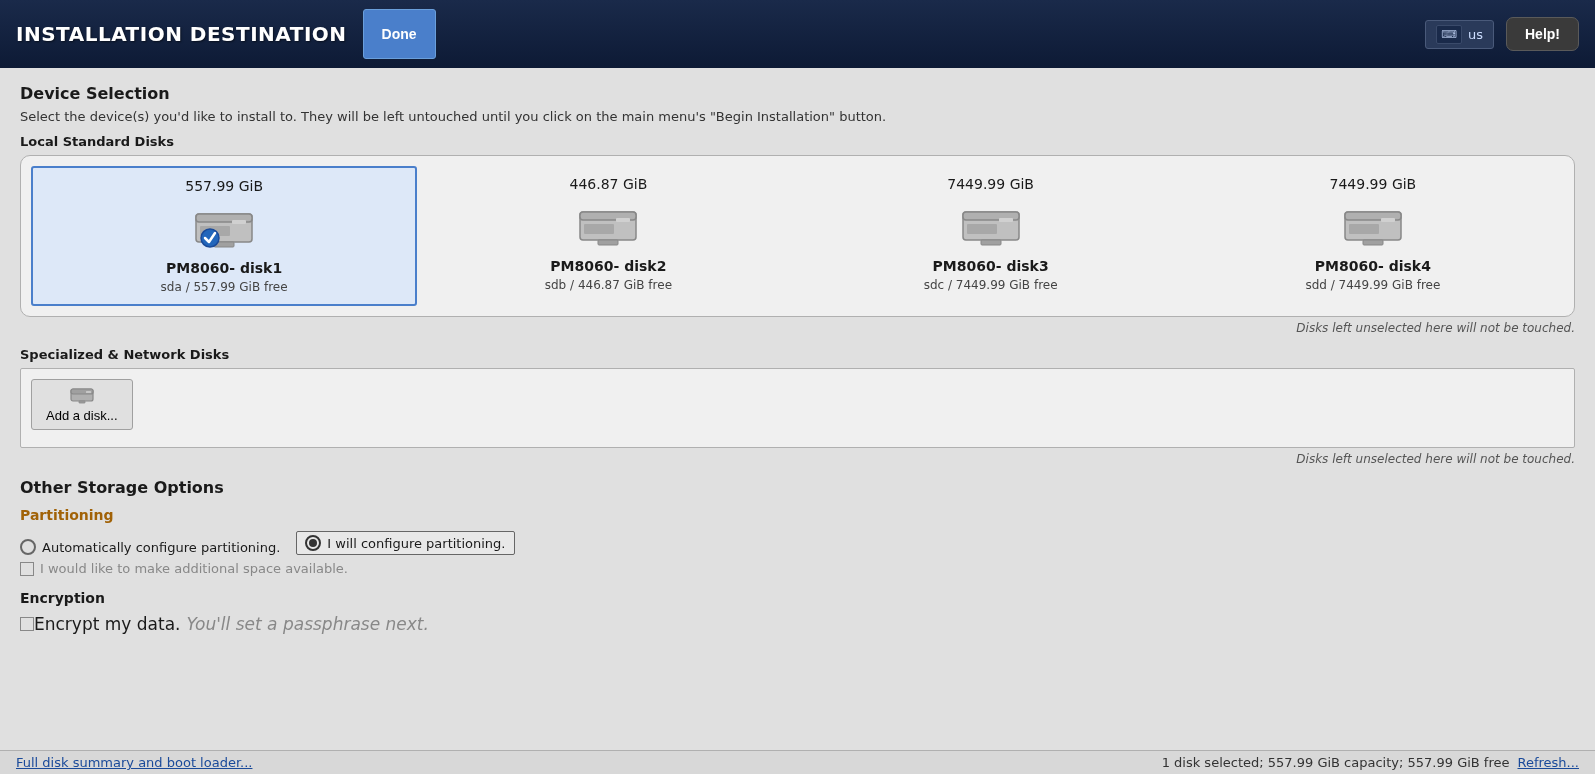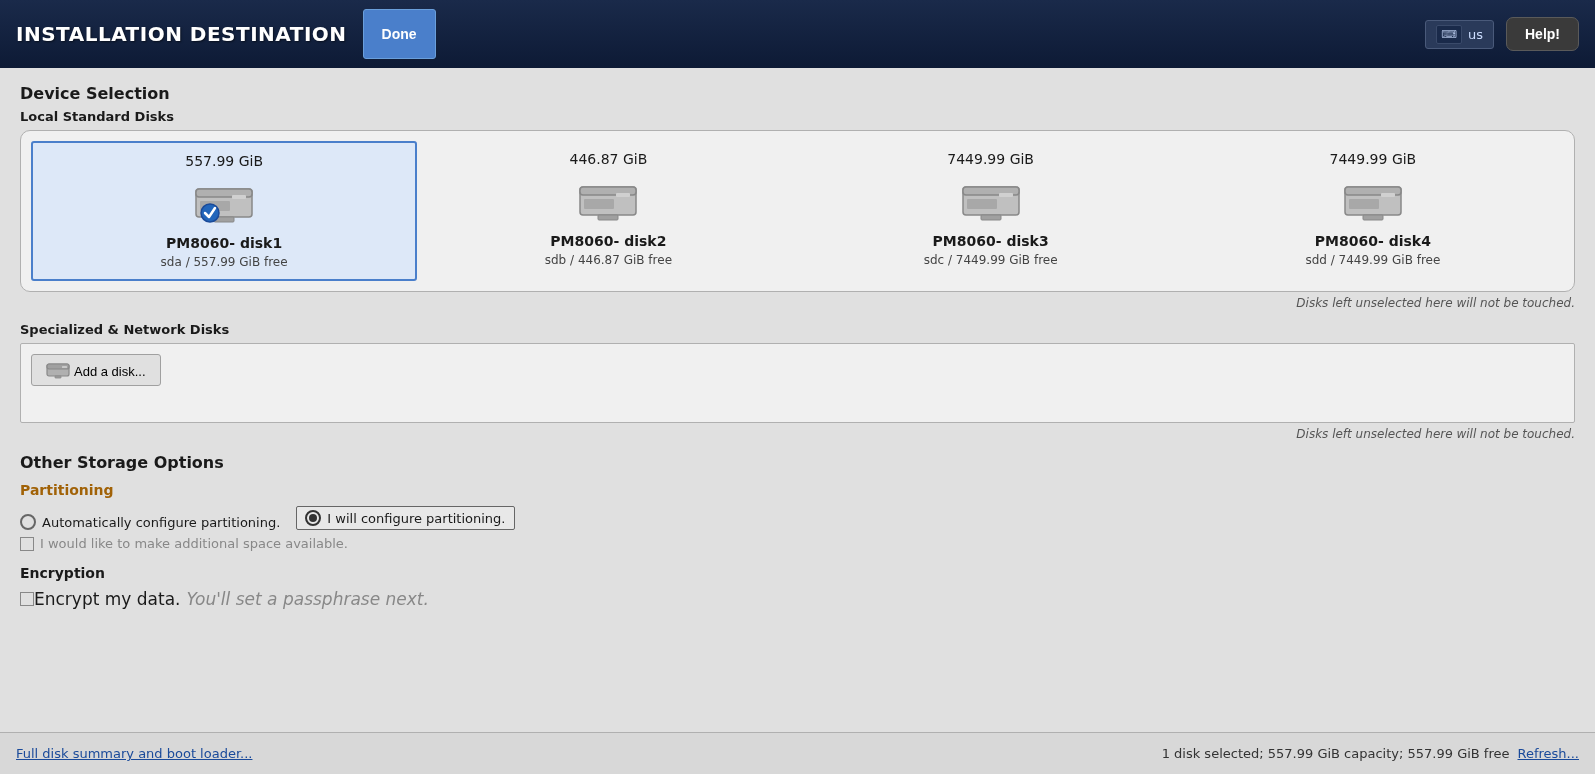--- a/index.html
+++ b/index.html
@@ -181,21 +181,22 @@
       align-items: flex-start;
     }
     .add-disk-button {
       background: #e0e0e0;
       border: 1px solid #a0a0a0;
       border-radius: 3px;
       padding: 6px 14px;
       font-size: 13px;
       cursor: pointer;
       display: flex;
-      align-items: flex-end;
+      flex-direction: column;
+      align-items: center;
       gap: 4px;
       min-width: 90px;
     }
 
     
     .other-storage-title {
       font-size: 16px;
       font-weight: bold;
       color: #1a1a1a;
       margin-bottom: 10px;
@@ -285,21 +286,21 @@
       position: fixed;
       bottom: 0;
       left: 0;
       right: 0;
       background: #d8d8d8;
       border-top: 1px solid #b0b0b0;
       display: flex;
       align-items: center;
       justify-content: space-between;
       padding: 8px 16px;
-      height: 42px;
+      height: 24px;
     }
     .footer-link {
       color: #1a4a9a;
       font-size: 13px;
       text-decoration: underline;
       cursor: pointer;
     }
     .footer-right {
       display: flex;
       align-items: center;
@@ -332,20 +333,21 @@
       <span>us</span>
     </div>
     <button class="help-button">Help!</button>
   </div>
 </div>
 
 <div class="main-content">
 
   <div>
     <div class="section-title">Device Selection</div>
+    <div class="section-subtitle">Select the device(s) you'd like to install to.  They will be left untouched until you click on the main menu's "Begin Installation" button.</div>
     <div class="subsection-label">Local Standard Disks</div>
 
     <div class="disk-grid-container">
 
       <div class="disk-item" style="border: 2px solid #4a7fcb; background: #dde8f8; border-radius: 3px; position:relative;">
         <div class="disk-size">557.99 GiB</div>
         <div class="disk-icon">
           <svg class="disk-icon-svg" viewBox="0 0 64 48" xmlns="http://www.w3.org/2000/svg">
 
             <rect x="4" y="10" width="56" height="28" rx="3" fill="#c0c0c0" stroke="#888" stroke-width="1.5"></rect>

